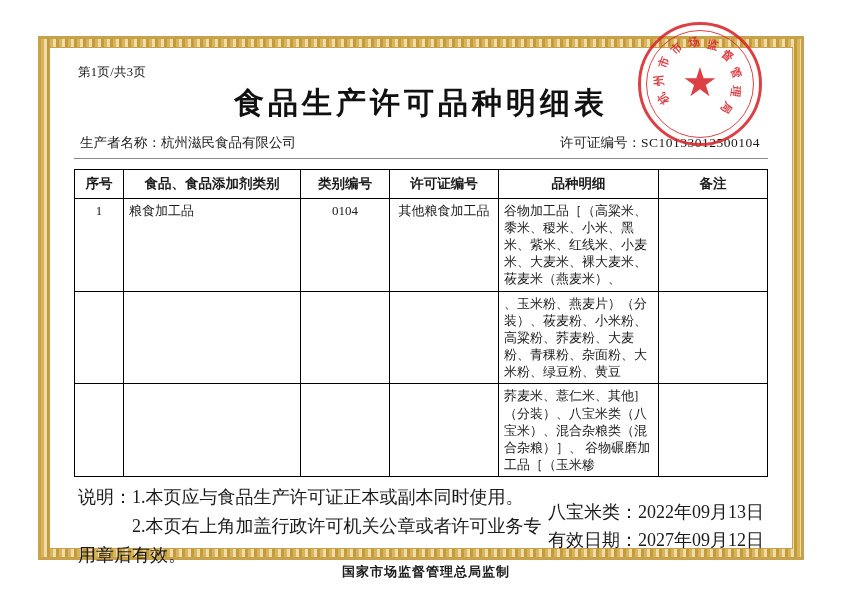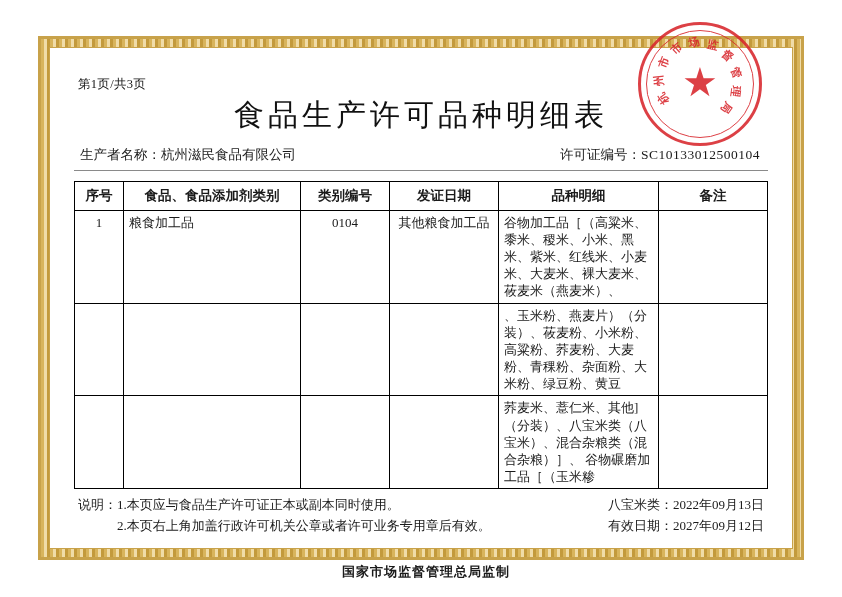--- a/index.html
+++ b/index.html
@@ -42,36 +42,36 @@
     left: 8px;
     top: 8px;
     right: 8px;
     bottom: 8px;
     background: #ffffff;
     border: 1px solid #c8a24a;
     box-sizing: border-box;
   }
   .content {
     position: absolute;
-    left: 0; top: 16px;
+    left: 0; top: 4px;
     width: 100%;
     height: 100%;
     box-sizing: border-box;
     padding: 8px 24px 6px 24px;
   }
   .page-num {
     font-size: 12.5px;
     color: #111;
     margin: 4px 0 0 4px;
     letter-spacing: 0.3px;
   }
   .doc-title {
     text-align: center;
     font-size: 30px;
-    font-weight: normal;
+    font-weight: bold;
     letter-spacing: 4px;
     margin: 2px 0 10px 0;
     color: #111;
     font-family: "Liberation Serif", "DejaVu Serif", serif;
   }
   .meta-row {
     display: flex;
     justify-content: space-between;
     align-items: flex-end;
     font-size: 13.5px;
@@ -109,21 +109,21 @@
   .c-cat    { width: 168px; }
   .c-code   { width: 80px;  text-align: center; }
   .c-name   { width: 100px; text-align: center; }
   .c-detail { width: auto; margin-left: 20px; }
   .c-remark { width: 100px; }
   .cell-center { text-align: center; }
   .notes {
     display: flex;
     justify-content: space-between;
     align-items: center;
-    font-size: 13px;
+    font-size: 18px;
     margin-top: 6px;
     padding: 0 4px;
   }
   .notes-left div { line-height: 1.6; }
   .notes-right { text-align: left; white-space: nowrap; }
   .notes-right div { line-height: 1.6; }
   .footer {
     position: absolute;
     left: 10px;
     right: 0;
@@ -199,21 +199,21 @@
             <span>许可证编号：</span><span class="cert-no">SC10133012500104</span>
           </div>
         </div>
 
         <table class="detail">
           <thead>
             <tr>
               <th class="c-seq">序号</th>
               <th class="c-cat">食品、食品添加剂类别</th>
               <th class="c-code">类别编号</th>
-              <th class="c-name">发证日期</th>
+              <th class="c-name">许可证编号</th>
               <th class="c-detail">品种明细</th>
               <th class="c-remark">备注</th>
             </tr>
           </thead>
           <tbody>
             <tr>
               <td class="c-seq cell-center">1</td>
               <td class="c-cat">粮食加工品</td>
               <td class="c-code cell-center">0104</td>
               <td class="c-name cell-center">其他粮食加工品</td>

